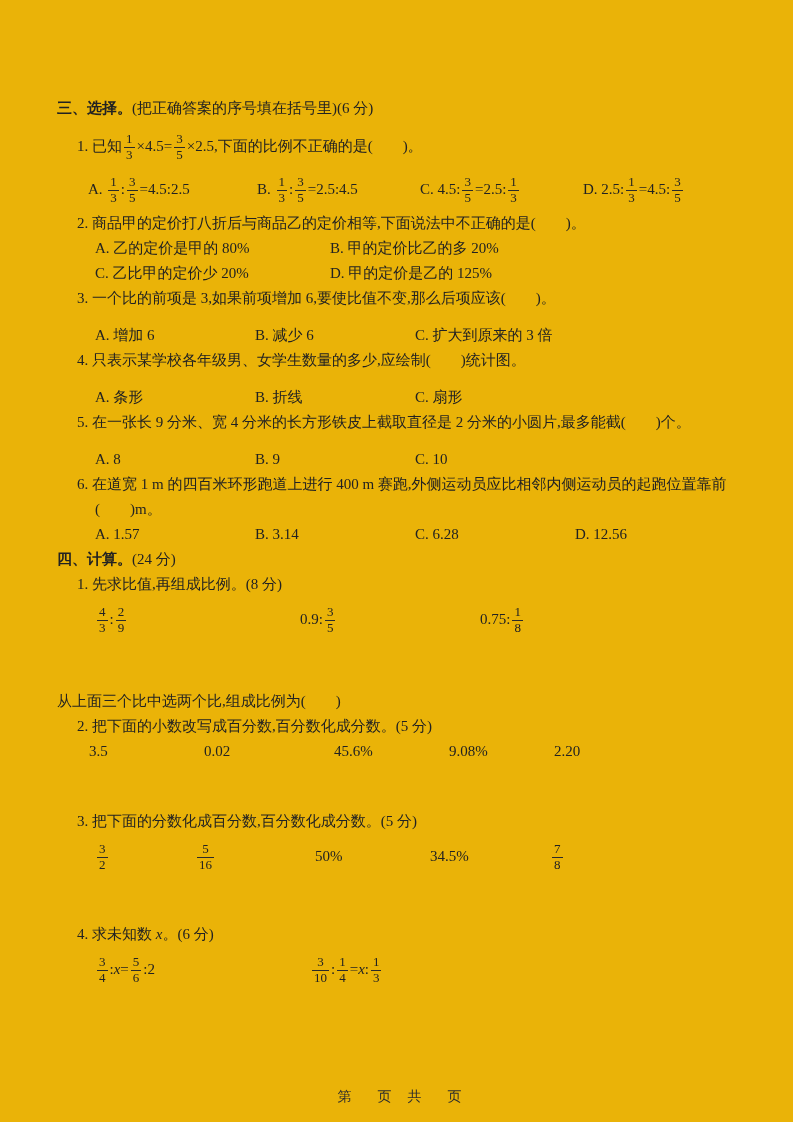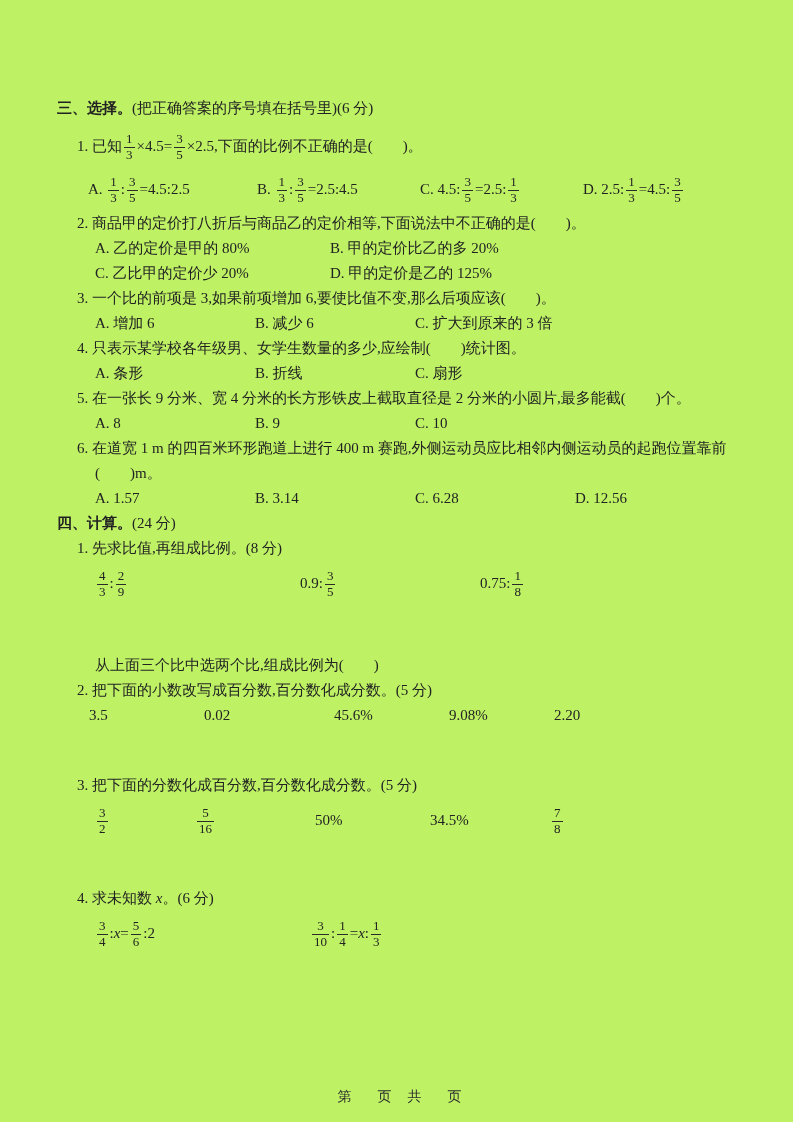--- a/index.html
+++ b/index.html
@@ -1,44 +1,44 @@
 <!DOCTYPE html>
 <html><head>
 <meta charset="utf-8">
 <style>
   html,body{margin:0;padding:0;background:#e8e8e8;}
   .page{
     position:relative;
     width:793px;height:1122px;
     margin:0 auto;
-    background:#bef264;
+    background:#eab308;
     font-family:"Liberation Serif","DejaVu Serif",serif;
     color:#222;
     font-size:15px;
     overflow:hidden;
   }
   .content{padding:96px 50px 0 57px;}
   .line{line-height:25px;white-space:nowrap;}
   .sec-header{font-weight:bold;}
   .sec-note{font-weight:normal;}
   .qtext{margin-left:20px;}
   .qtext2{margin-left:38px;}
-  .followup{margin-left:38px;}
+  .followup{}
   
   .cols{display:flex;line-height:25px;}
   .cols > span{white-space:nowrap;}
   .tall{min-height:44px;align-items:center;line-height:44px;}
   .tallq{min-height:42px;display:flex;align-items:center;line-height:42px;}
   .opts4f{margin-left:31px;}
   .opts4f > span:nth-child(1){width:169px;}
   .opts4f > span:nth-child(2){width:163px;}
   .opts4f > span:nth-child(3){width:163px;}
   .opts2{margin-left:38px;}
   .opts2 > span:nth-child(1){width:235px;}
-  .opts3{margin-left:38px;}
+  .opts3{margin-left:38px;margin-top:12px;}
   .opts3 > span:nth-child(1){width:160px;}
   .opts3 > span:nth-child(2){width:160px;}
   .opts4{margin-left:38px;}
   .opts4 > span:nth-child(1){width:160px;}
   .opts4 > span:nth-child(2){width:160px;}
   .opts4 > span:nth-child(3){width:160px;}
   .calc1{margin-left:38px;}
   .calc1 > span:nth-child(1){width:205px;}
   .calc1 > span:nth-child(2){width:180px;}
   .vals5a{margin-left:32px;}

